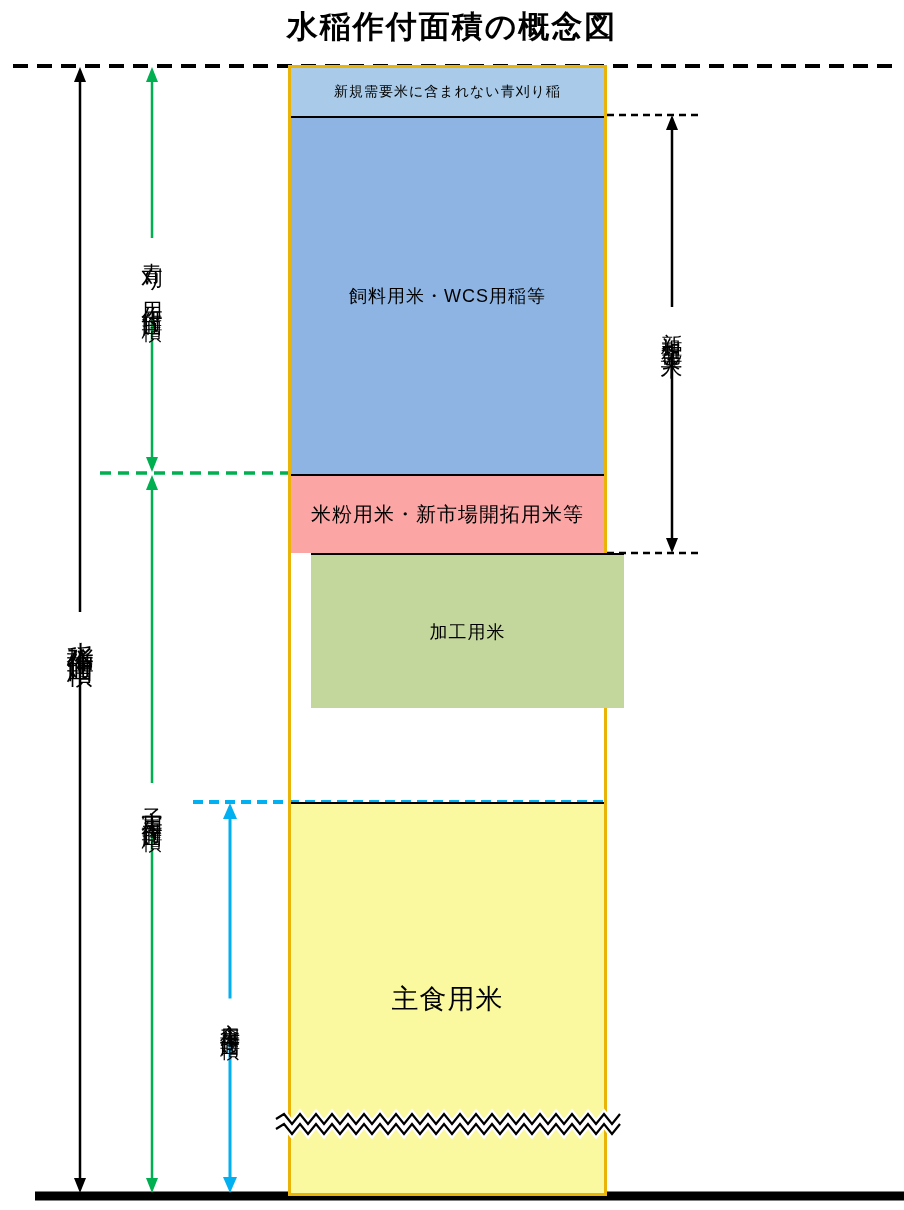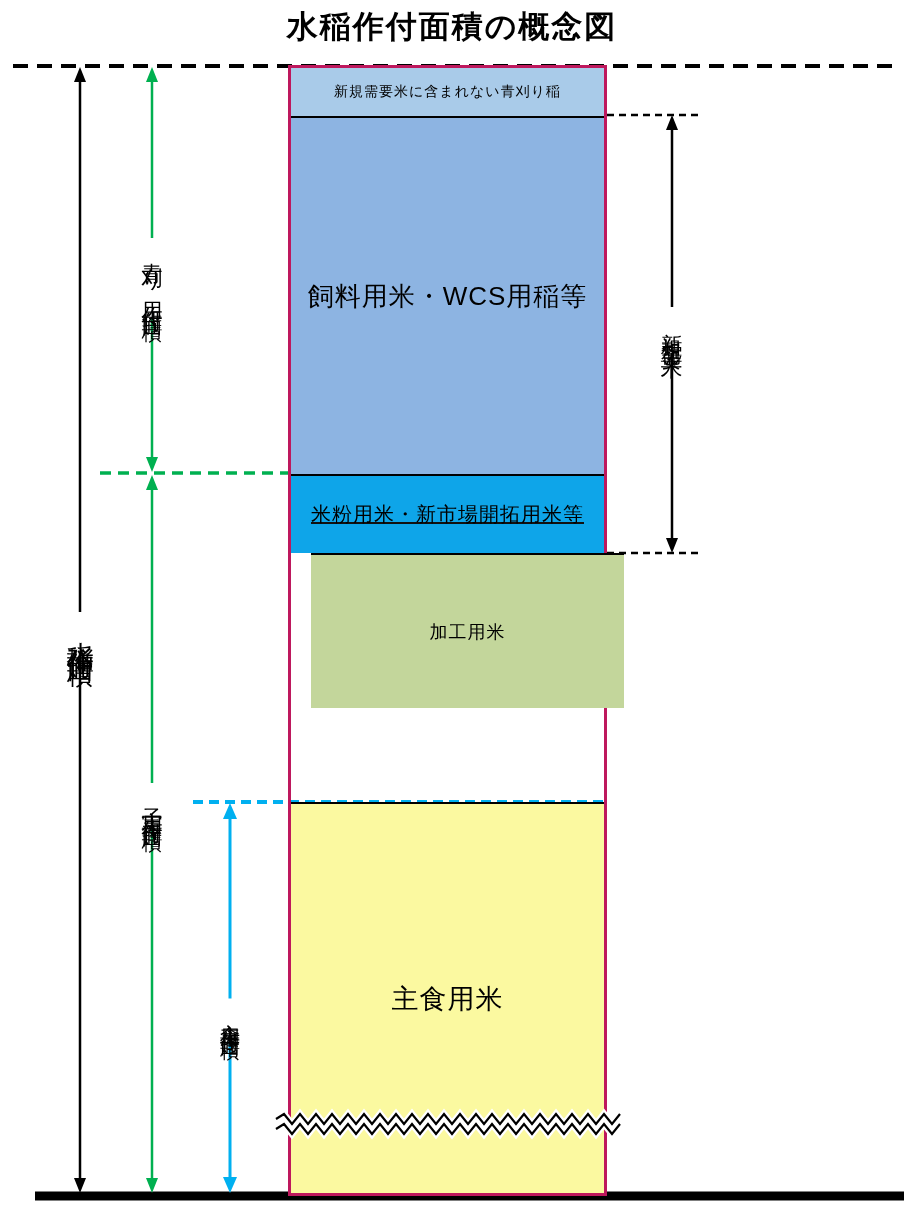--- a/index.html
+++ b/index.html
@@ -8,31 +8,31 @@
     font-family:"Liberation Sans","DejaVu Sans",sans-serif;color:#111;
     overflow:hidden;
   }
   .title{
     position:absolute;left:0;top:6px;width:100%;text-align:center;
     font-size:31px;font-weight:bold;letter-spacing:2px;color:#000;
   }
   
   .bar{
     position:absolute;left:288px;top:65px;width:319px;height:1131px;
-    border:3px solid #be185d;box-sizing:border-box;
+    border:3px solid #eab308;box-sizing:border-box;
   }
   .seg{
     position:absolute;left:0;width:100%;box-sizing:border-box;
     display:flex;align-items:center;justify-content:center;
     border-top:2px solid #000;
   }
   .seg:first-child{border-top:none;}
   .seg .lbl{color:#000;letter-spacing:1px;white-space:nowrap;}
   .seg1{top:0;height:48px;}      .seg1 .lbl{font-size:14px;}
-  .seg2{top:48px;height:358px;}  .seg2 .lbl{font-size:26px;}
+  .seg2{top:48px;height:358px;}  .seg2 .lbl{font-size:18px;}
   .seg3{top:406px;height:79px;}  .seg3 .lbl{font-size:20px;}
   .seg4{top:485px;height:155px;} .seg4 .lbl{font-size:18px;}
   .seg5{top:640px;height:94px;}  .seg5 .lbl{font-size:18px;}
   .seg6{top:734px;height:391px;} .seg6 .lbl{font-size:27px;}
   
   svg.overlay{position:absolute;left:0;top:0;width:904px;height:1210px;}
   
   .vlabel{
     position:absolute;transform:translate(-50%,-50%);
     writing-mode:vertical-rl;text-orientation:upright;
@@ -96,21 +96,21 @@
     <line x1="193" y1="802" x2="607" y2="802" stroke="#00B0F0" stroke-width="4" stroke-dasharray="10 6"></line>
   </svg>
 
   <div class="bar">
     <div class="seg seg1" style="background: rgb(169, 203, 233);">
       <span class="lbl">新規需要米に含まれない青刈り稲</span>
     </div>
     <div class="seg seg2" style="background: rgb(141, 180, 226);">
       <span class="lbl">飼料用米・WCS用稲等</span>
     </div>
-    <div class="seg seg3" style="background: #0ea5e9; text-decoration: underline;">
+    <div class="seg seg3" style="background: #fca5a5;">
       <span class="lbl">米粉用米・新市場開拓用米等</span>
     </div>
     <div class="seg seg4" style="background: rgb(195, 214, 155); margin-left: 20px;">
       <span class="lbl">加工用米</span>
     </div>
     <div class="seg seg6" style="background: rgb(251, 249, 160);">
       <span class="lbl">主食用米</span>
     </div>
   </div>
 

